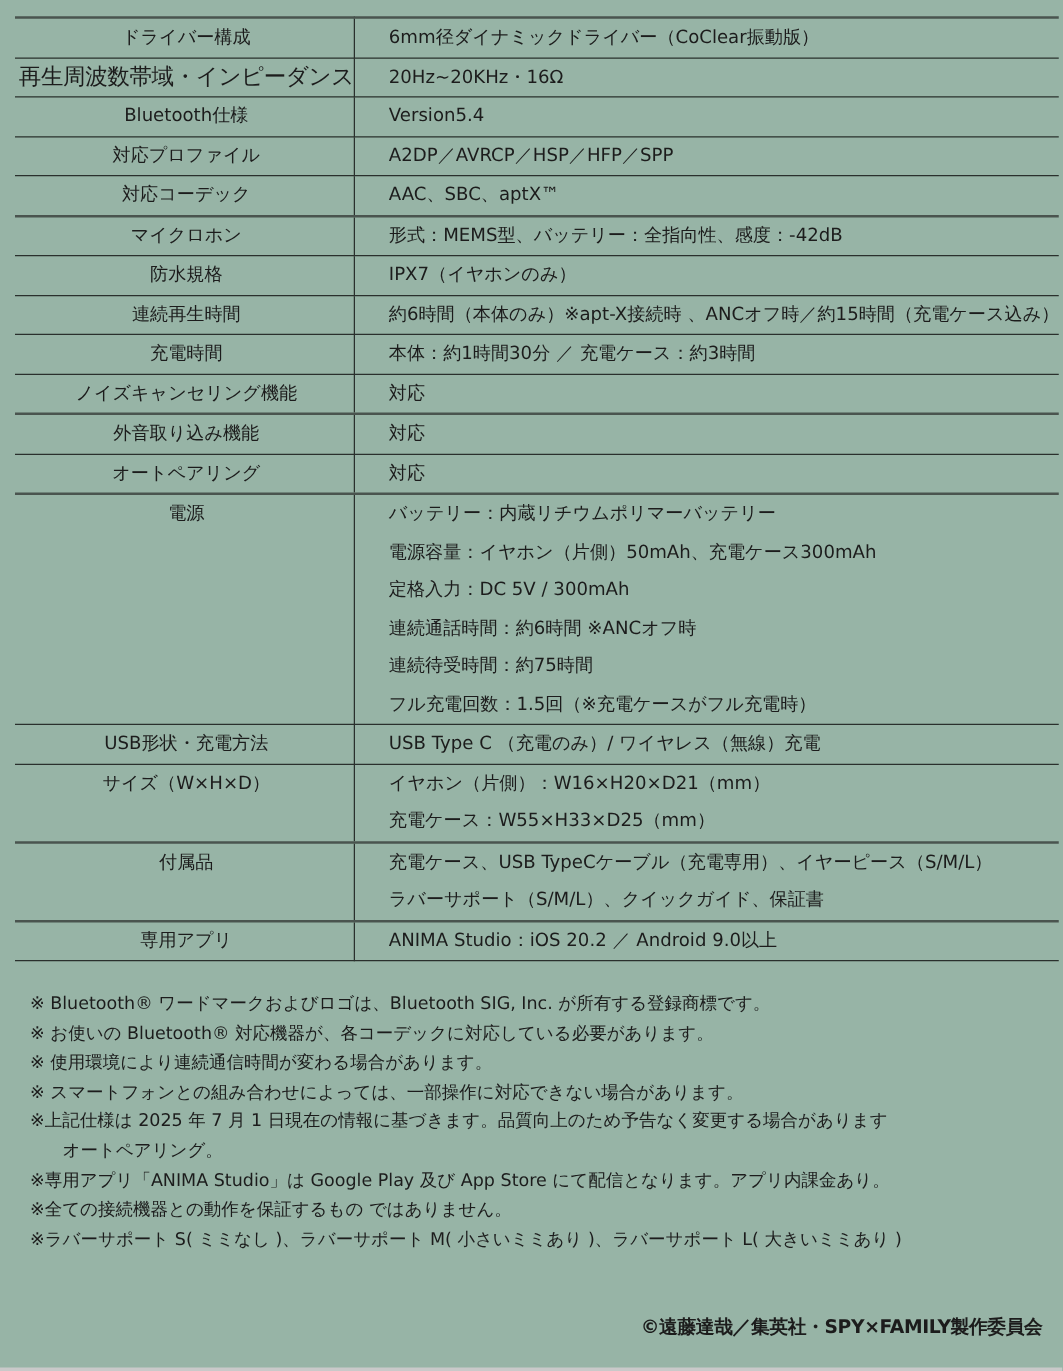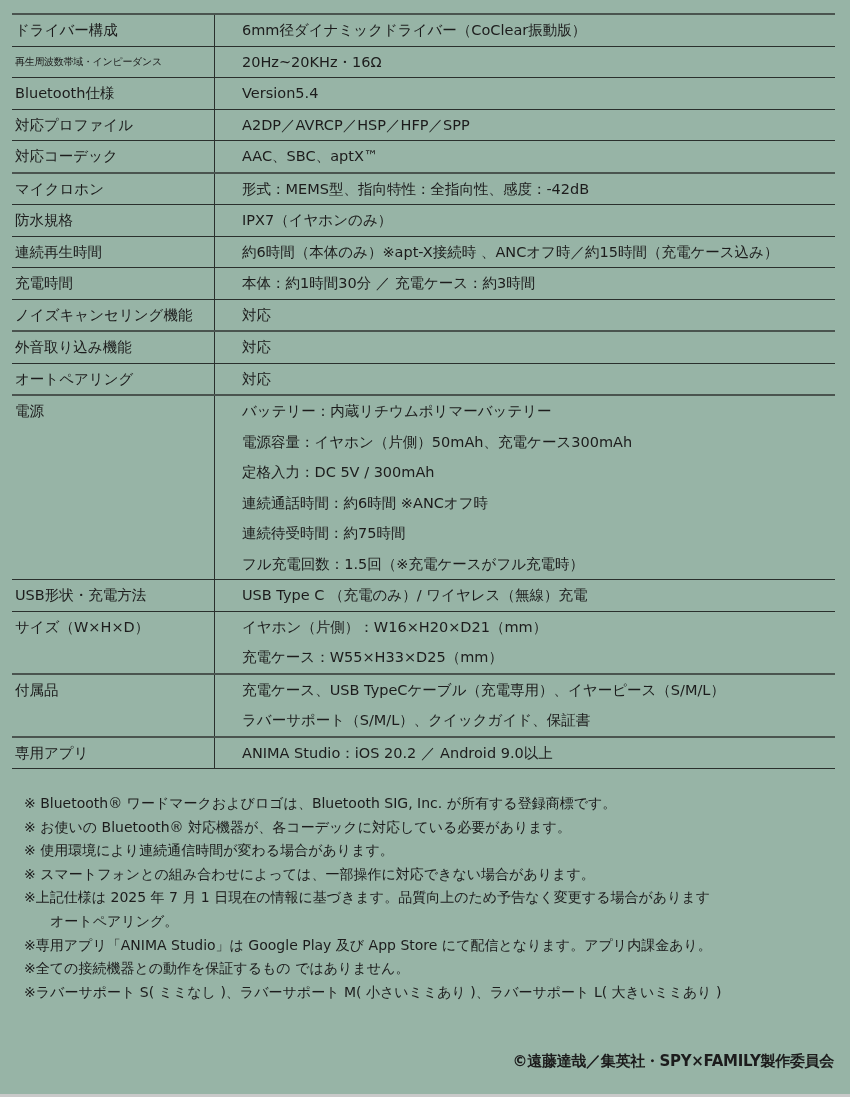--- a/index.html
+++ b/index.html
@@ -14,22 +14,22 @@
     position:absolute; left:12px; top:13px; width:823px;
     border-collapse:collapse;
     border-top:2px solid #4a544f;
   }
   .spec-table td {
     font-size:14.5px; line-height:30.5px; height:30.5px;
     padding:0; vertical-align:top;
     border-bottom:1.5px solid #2a302d;
     white-space:nowrap;
   }
-  .spec-table td.label { width:199px; padding-left:3px; border-right:1.5px solid #2a302d; }
-  .spec-table td.label.small { font-size:10px; letter-spacing:-0.3px; }
+  .spec-table td.label { width:199px; padding-left:3px; border-right:1.5px solid #2a302d;text-align:center; }
+  .spec-table td.label.small { font-size:18px; letter-spacing:-0.3px; }
   .spec-table td.value { padding-left:27px; }
   .spec-table td.value .line { display:block; height:30.5px; }
   .spec-table tr.thick td { border-bottom:2.5px solid #4a544f; }
   .notes { position:absolute; left:24px; top:792px; width:830px; font-size:14px; line-height:23.6px; }
   .notes .note { display:block; white-space:nowrap; }
   .notes .note.indent { padding-left:26px; }
   .copyright {
     position:absolute; right:16px; top:1052px;
     font-size:15px; font-weight:bold; letter-spacing:-0.3px; white-space:nowrap;
   }
@@ -66,21 +66,21 @@
       </tr>
     <tr class="thick">
         <td class="label">対応コーデック</td>
         <td class="value">
           <span class="line">AAC、SBC、aptX™</span>
         </td>
       </tr>
     <tr>
         <td class="label">マイクロホン</td>
         <td class="value">
-          <span class="line">形式：MEMS型、指向特性：全指向性、感度：-42dB</span>
+          <span class="line">形式：MEMS型、バッテリー：全指向性、感度：-42dB</span>
         </td>
       </tr>
     <tr>
         <td class="label">防水規格</td>
         <td class="value">
           <span class="line">IPX7（イヤホンのみ）</span>
         </td>
       </tr>
     <tr>
         <td class="label">連続再生時間</td>

